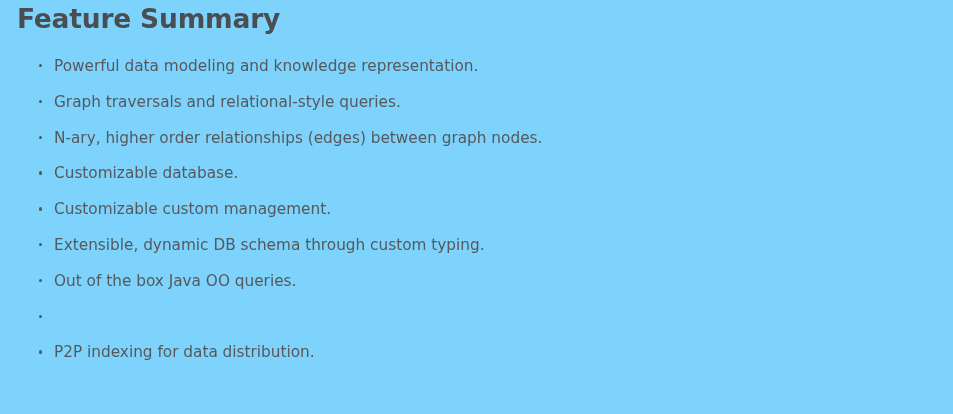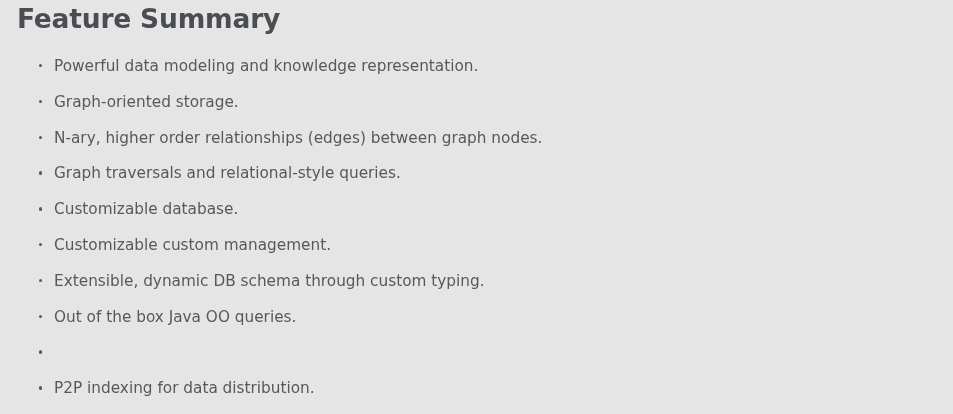--- a/index.html
+++ b/index.html
@@ -10,21 +10,21 @@
     width: 953px;
     height: 414px;
     background: #ffffff;
     font-family: "DejaVu Sans", sans-serif;
     overflow: hidden;
   }
   .page {
     position: relative;
     width: 953px;
     height: 414px;
-    background: #e5e5e5;
+    background: #7dd3fc;
     box-sizing: border-box;
   }
   .page-title {
     position: absolute;
     left: 17px;
     top: 2px;
     margin: 0;
     font-family: "DejaVu Sans", sans-serif;
     font-size: 26.5px;
     font-weight: bold;
@@ -74,33 +74,29 @@
 
   <h1 class="page-title">Feature Summary</h1>
 
   <ul class="feature-list">
 
     <li class="feature-item">
       <span class="bullet-dot"></span>
       <span class="item-label">Powerful data modeling and knowledge representation.</span>
     </li>
 
+
     <li class="feature-item">
       <span class="bullet-dot"></span>
-      <span class="item-label">Graph-oriented storage.</span>
+      <span class="item-label">Graph traversals and relational-style queries.</span>
     </li>
 
     <li class="feature-item">
       <span class="bullet-dot"></span>
       <span class="item-label">N-ary, higher order relationships (edges) between graph nodes.</span>
-    </li>
-
-    <li class="feature-item">
-      <span class="bullet-dot"></span>
-      <span class="item-label">Graph traversals and relational-style queries.</span>
     </li>
 
     <li class="feature-item">
       <span class="bullet-dot"></span>
       <span class="item-label">Customizable database.</span>
     </li>
 
     <li class="feature-item">
       <span class="bullet-dot"></span>
       <span class="item-label">Customizable custom management.</span>

